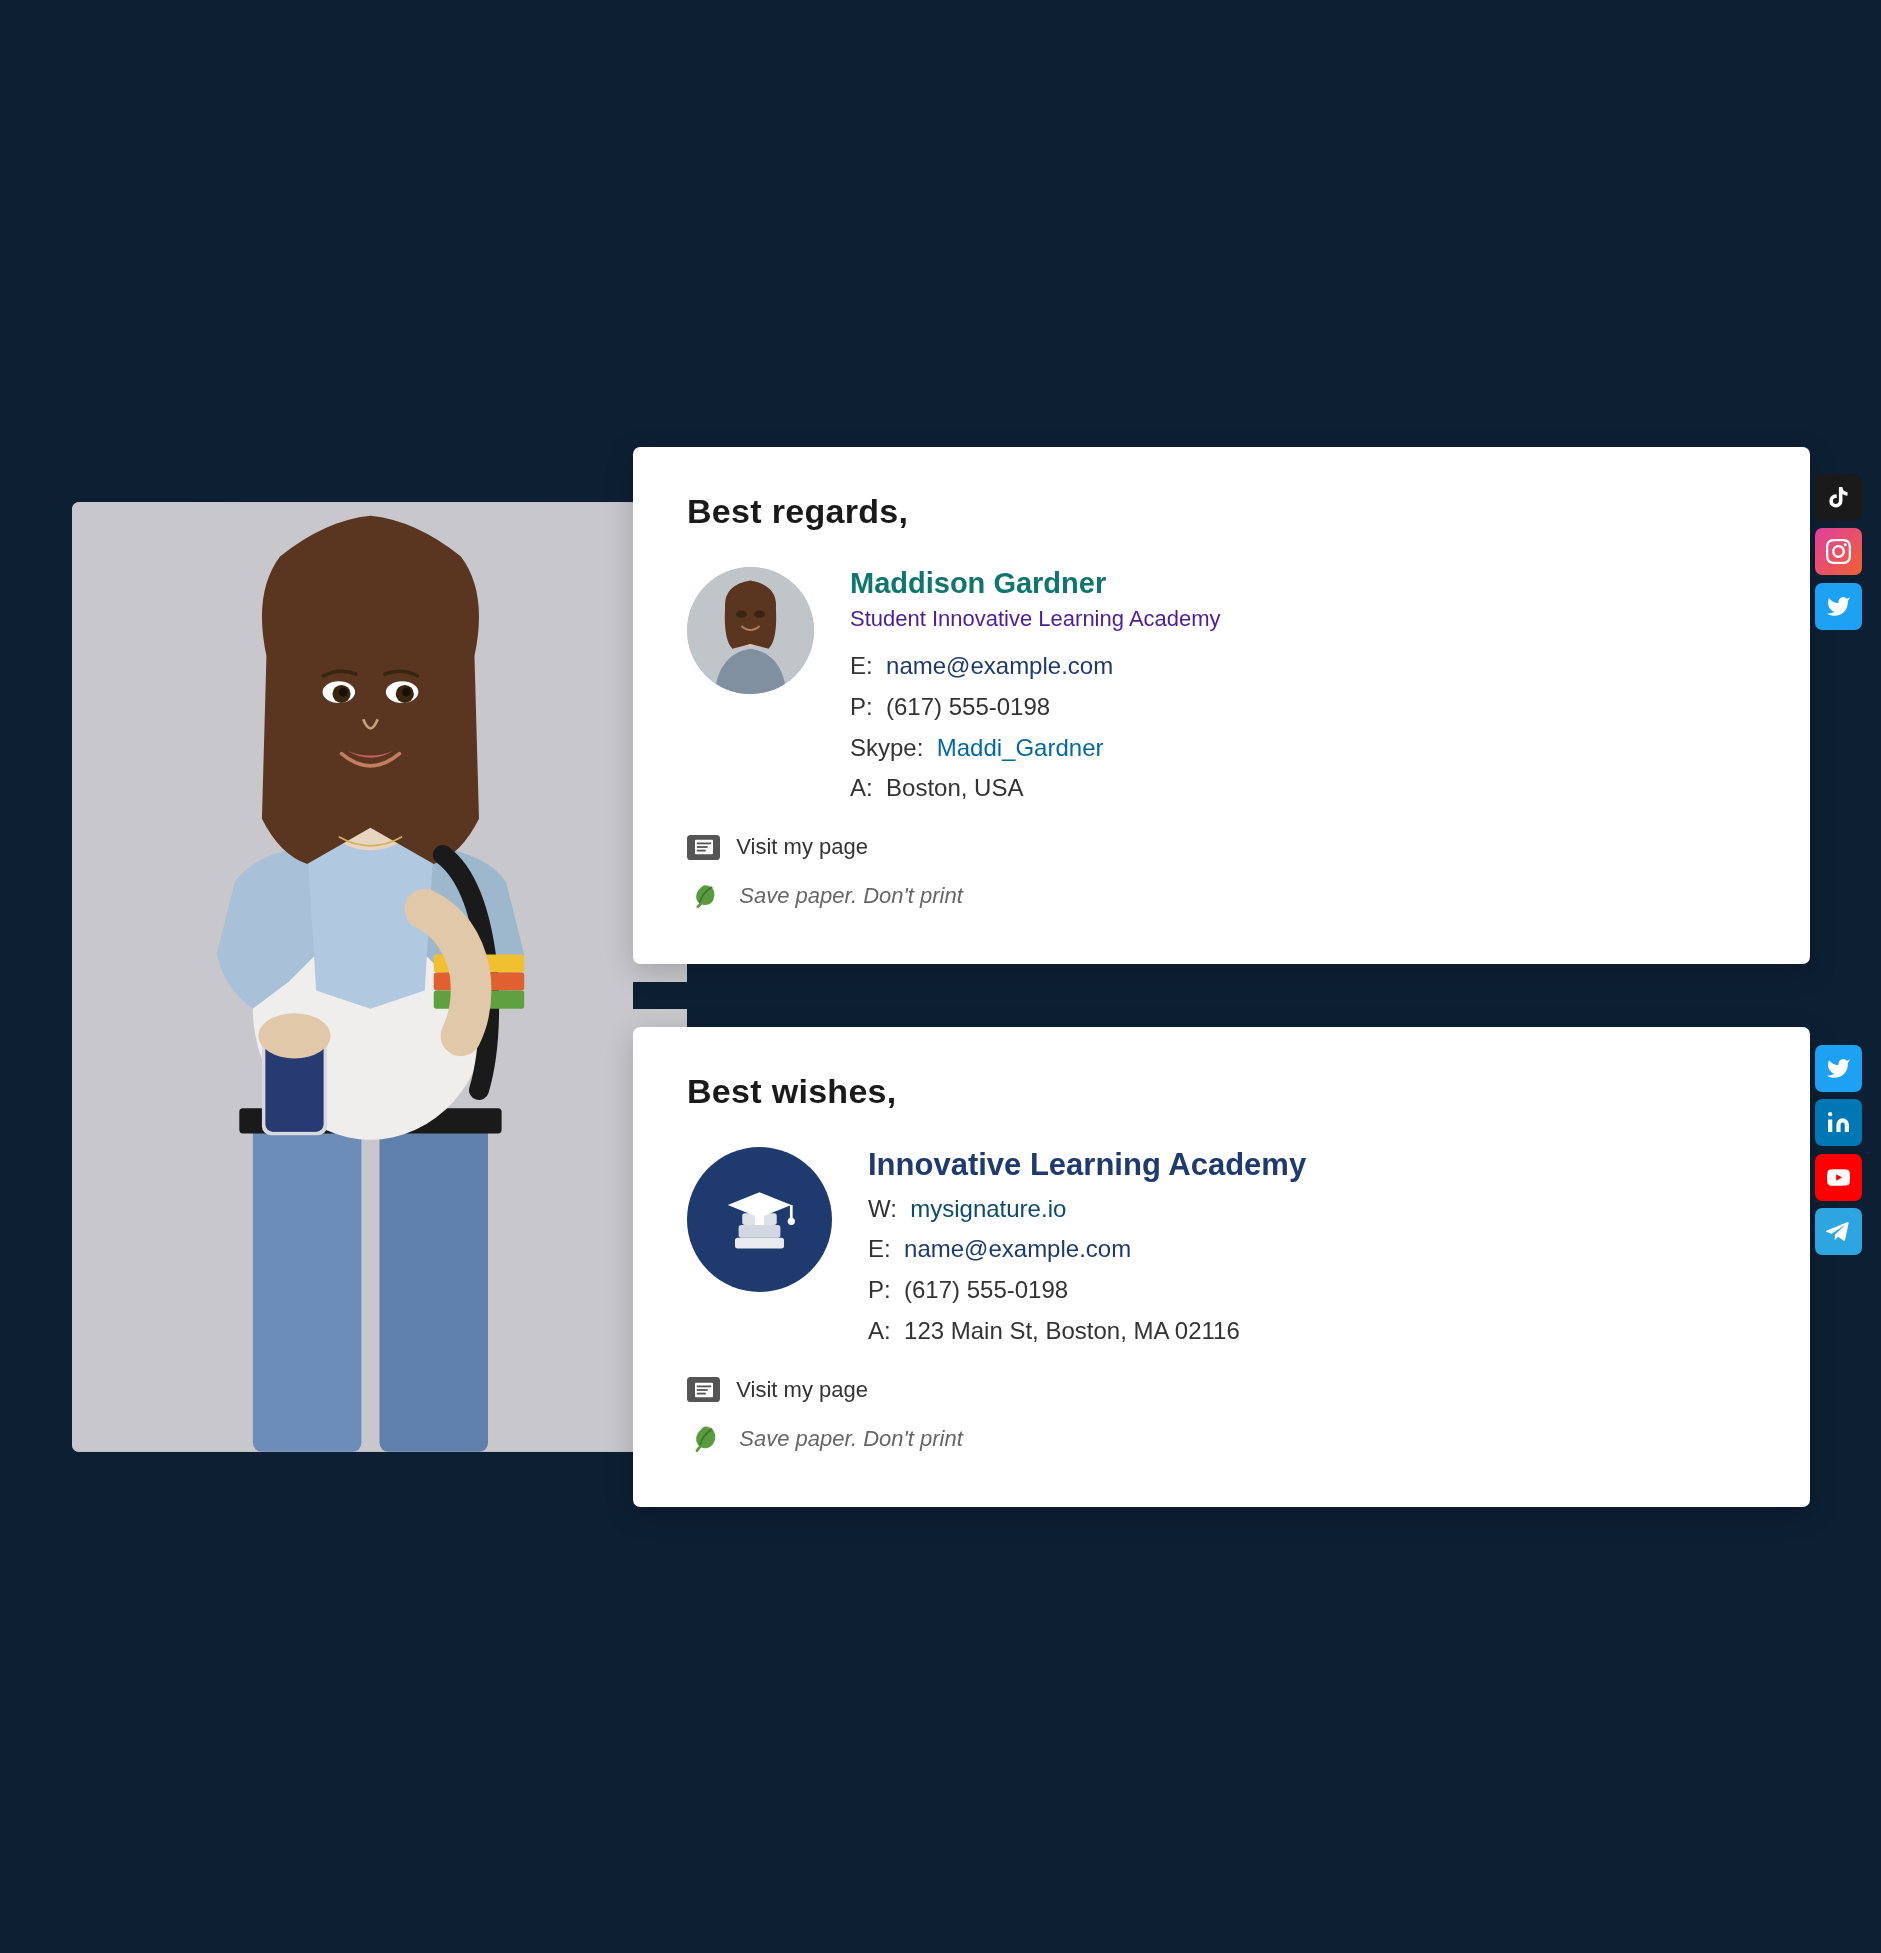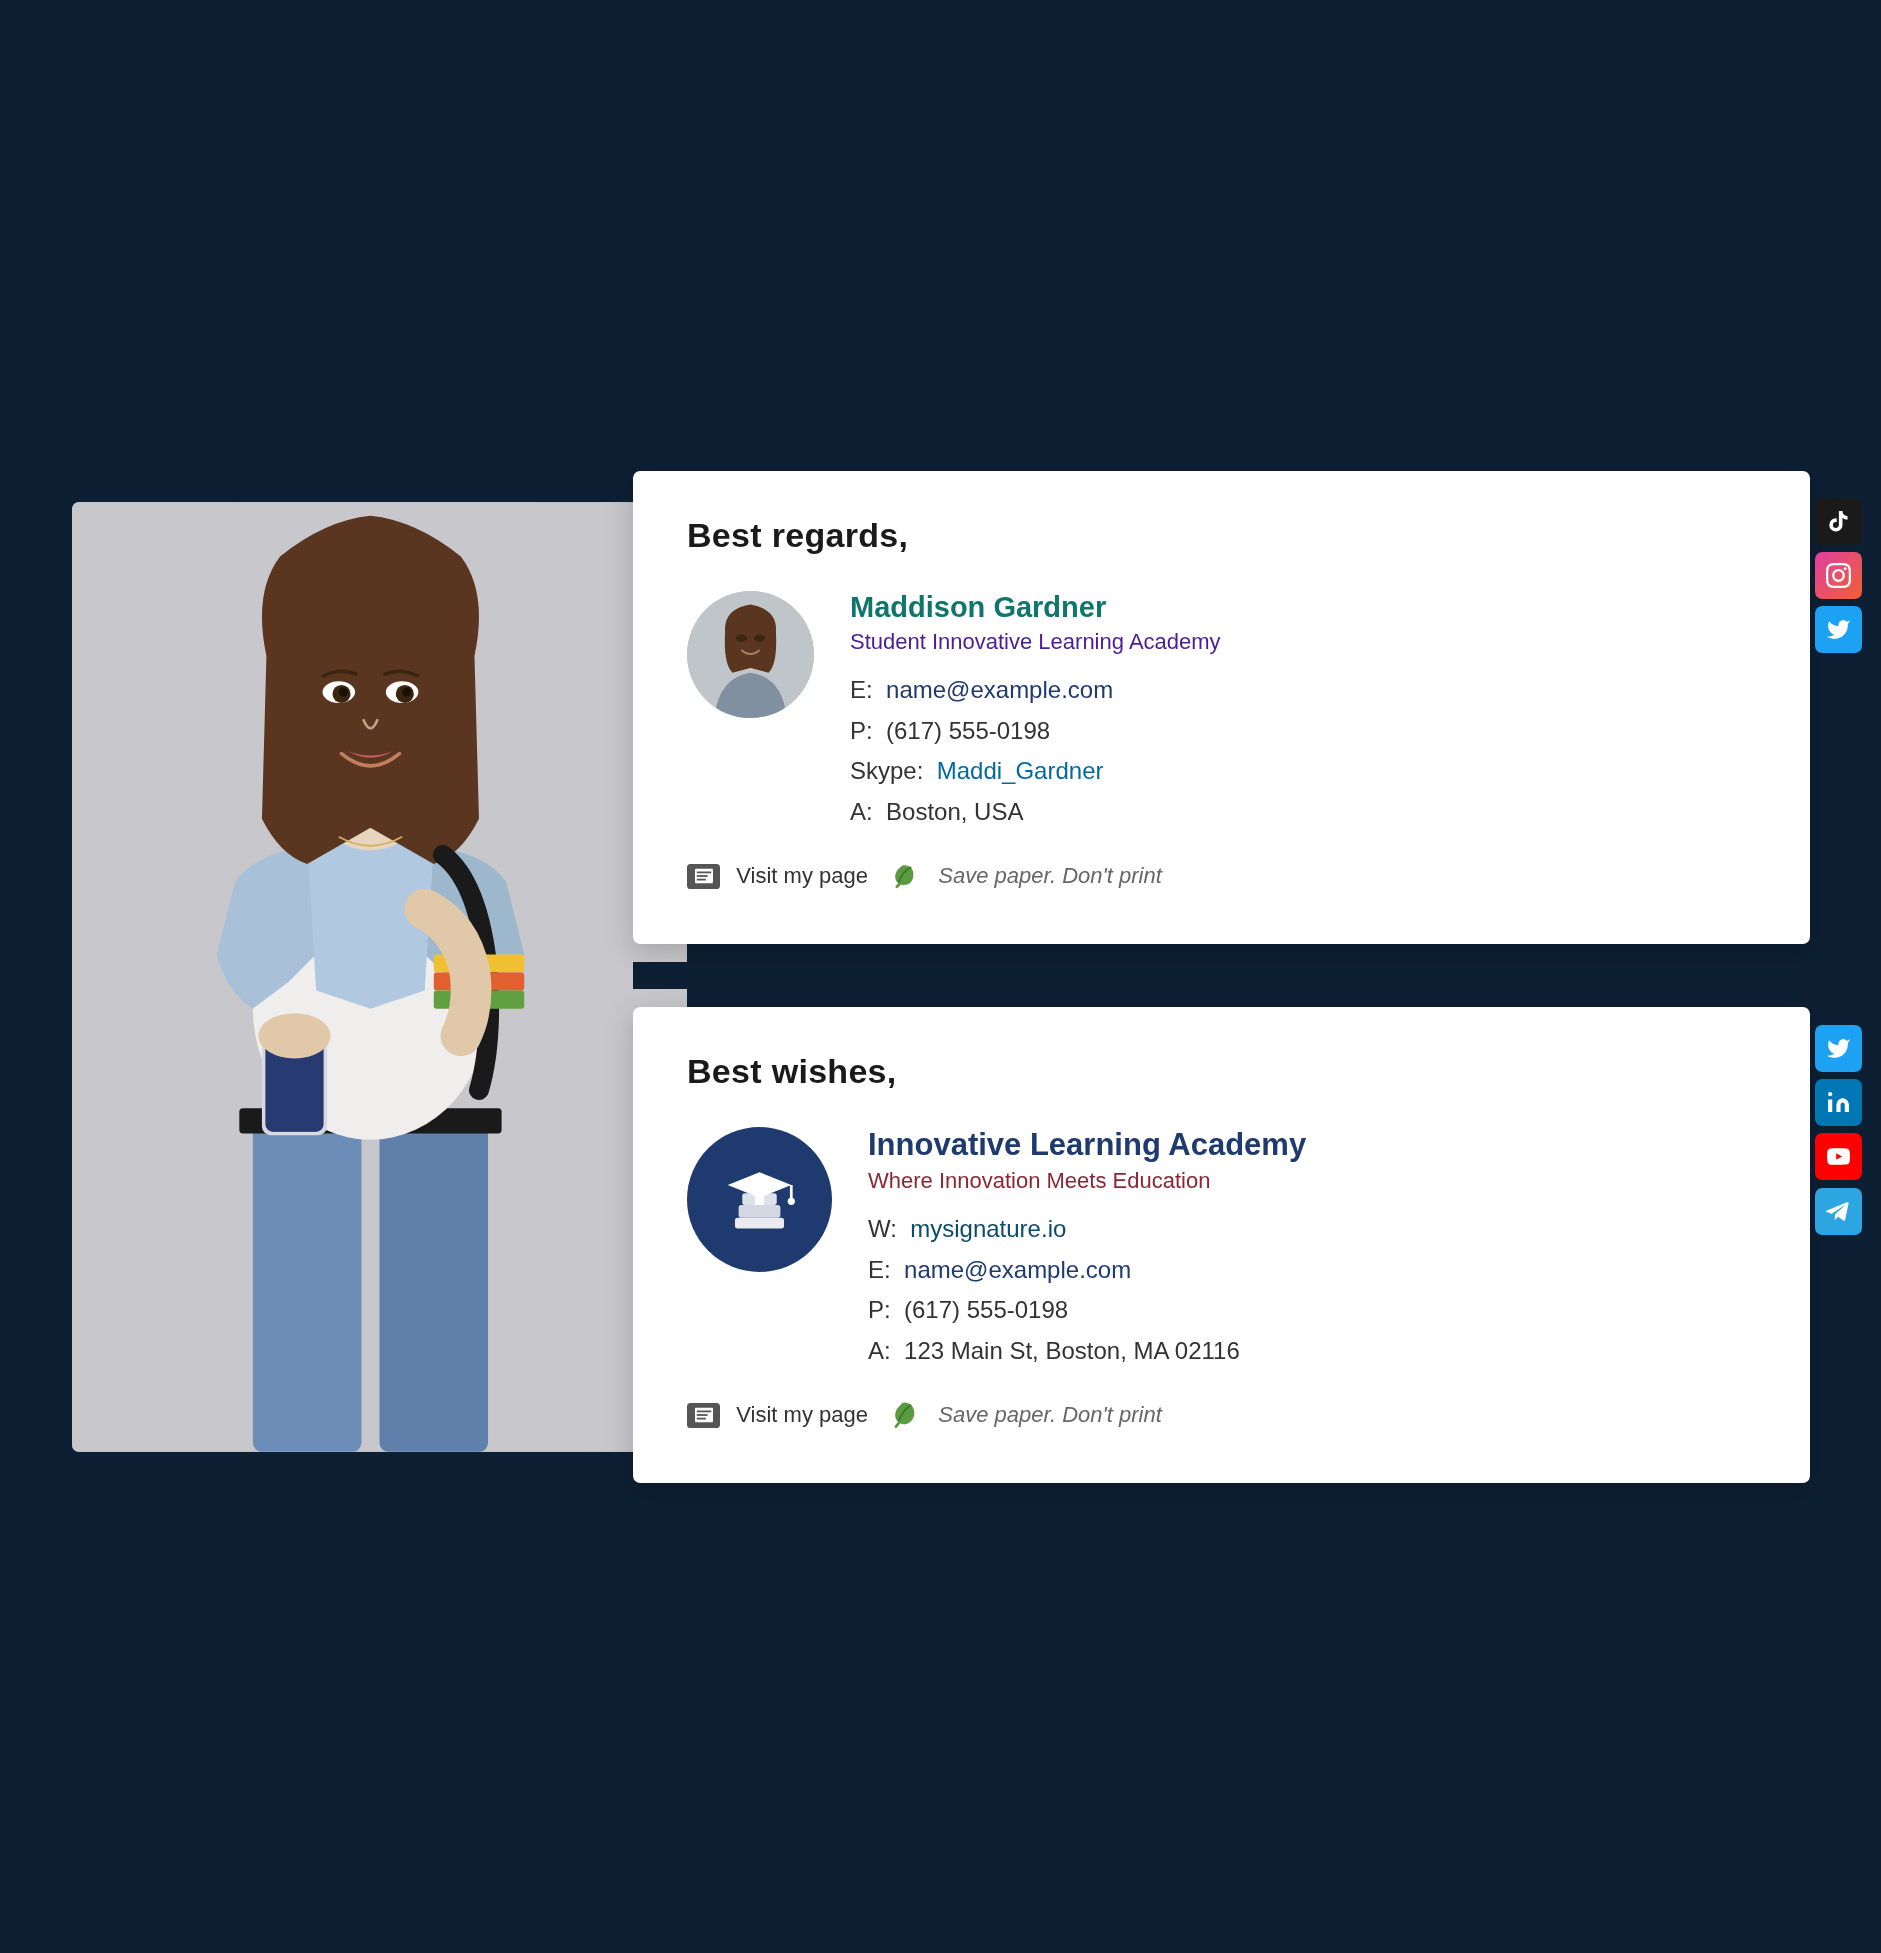--- a/index.html
+++ b/index.html
@@ -170,21 +170,21 @@
     .instagram-icon { background: linear-gradient(135deg, #e040a0, #f06030); }
     .twitter-icon { background: #1da1f2; }
     .twitter2-icon { background: #1da1f2; }
     .linkedin-icon { background: #0077b5; }
     .youtube-icon { background: #ff0000; }
     .telegram-icon { background: #2ca5e0; }
 
     .sig-actions {
       margin-top: 25px;
       display: flex;
-      flex-direction: row;
+      flex-direction: column;
       gap: 18px;
     }
 
     .action-row {
       display: flex;
       align-items: center;
       gap: 16.3px;
     }
 
     .action-icon {
@@ -402,21 +402,20 @@
 
                 <line x1="70" y1="22" x2="70" y2="38" stroke="white" stroke-width="3"></line>
                 <circle cx="70" cy="40" r="4" fill="white"></circle>
               </g>
             </svg>
           </div>
         </div>
 
         <div class="sig-info">
           <div class="sig-name sig-name-2">Innovative Learning Academy</div>
-          <div class="sig-role" style="color:#8B2635;">Where Innovation Meets Education</div>
           <div class="sig-detail">
             <span class="label">W:</span>
             &nbsp;<span style="color:#0c4a6e; cursor:pointer;">mysignature.io</span><br>
             <span class="label">E:</span>
             &nbsp;<span style="color:#1e3a6e; cursor:pointer;">name@example.com</span><br>
             <span class="label">P:</span>
             &nbsp;<span>(617) 555-0198</span><br>
             <span class="label">A:</span>
             &nbsp;<span>123 Main St, Boston, MA 02116</span>
           </div>

